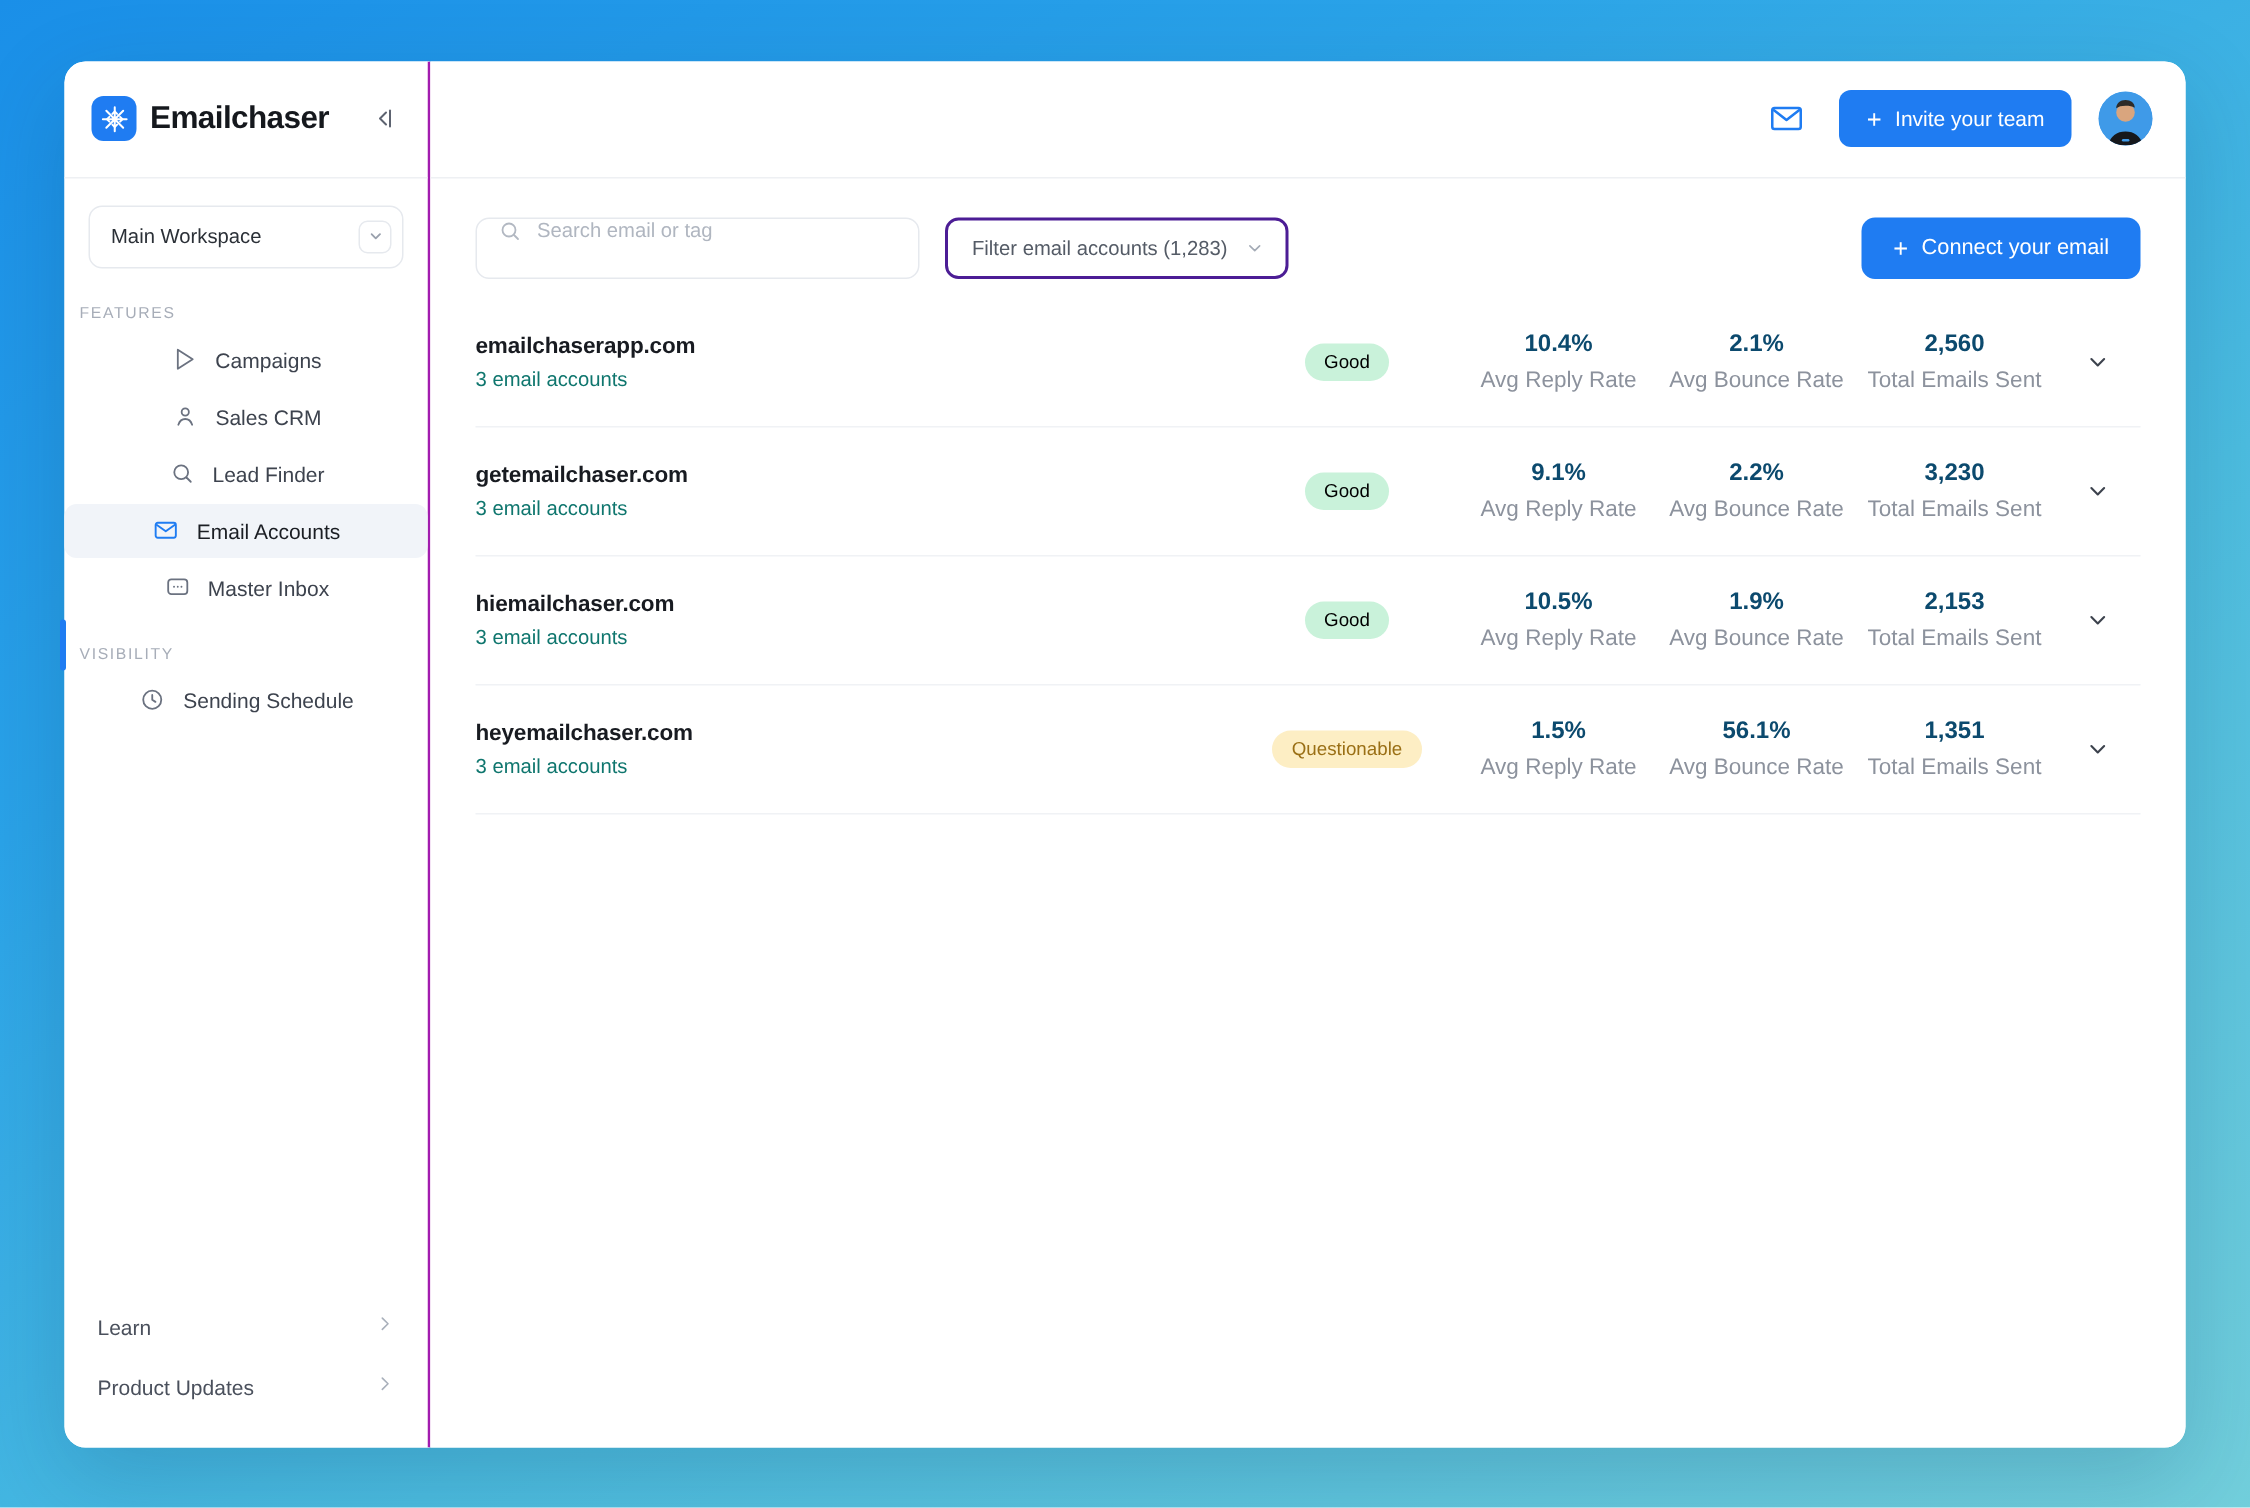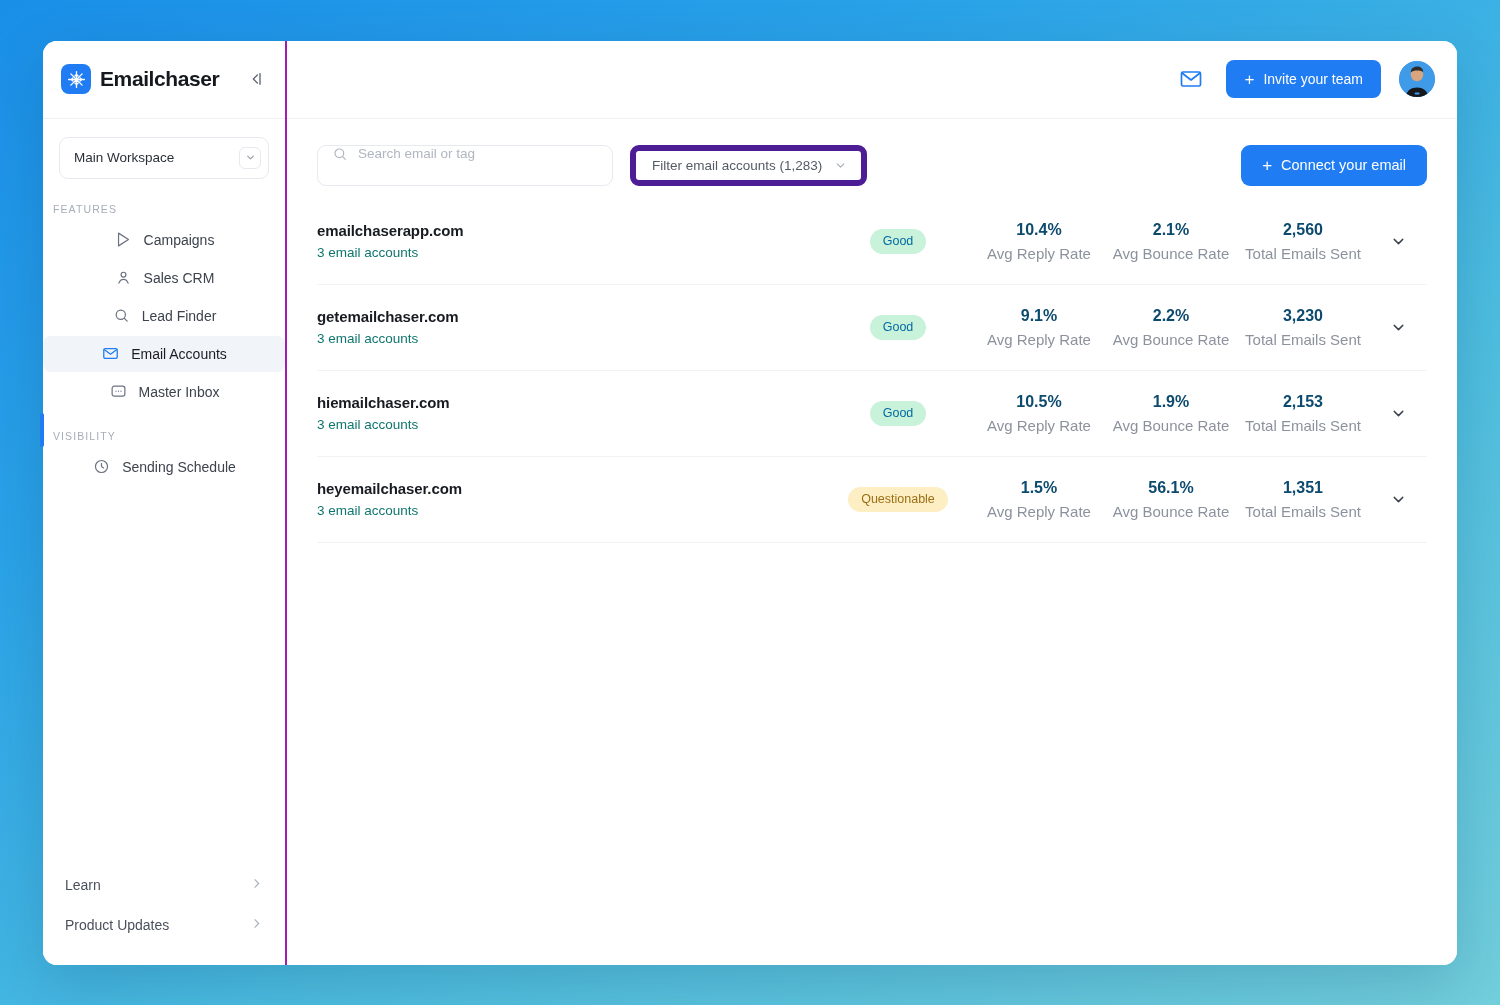--- a/index.html
+++ b/index.html
@@ -141,21 +141,21 @@
     border-radius: 9px; display: flex; align-items: flex-start;
     padding: 0 14px; gap: 10px; background: #fff;
   }
   .search-box .sico { color: #b2b8c2; display:flex; }
   .search-box input {
     border: none; outline: none; font-size: 13.5px;
     font-family: inherit; color: #2b3037; width: 100%; background: transparent;
   }
   .search-box input::placeholder { color: #b0b6c0; }
   .filter-box {
-    height: 41px; border: 6px solid #4c1d95; border-radius: 9px;
+    height: 41px; border: 2px solid #4c1d95; border-radius: 9px;
     display: flex; align-items: center; gap: 12px;
     padding: 0 14px 0 16px; cursor: pointer; background: #fff;
   }
   .filter-box .lbl { font-size: 13.5px; color: #545b66; }
   .filter-box .chev { color: #a4abb6; display: flex; }
   .connect-btn { margin-left: auto; height: 41px; border-radius: 9px; padding: 0 21px; font-size: 14.5px; }
 
   
   .acct-list { padding: 0 30px; margin-top: 13px; }
   .acct-row {
@@ -164,21 +164,21 @@
     cursor: pointer;
   }
   .acct-id { min-width: 0; flex: 1 1 auto; }
   .acct-domain { font-size: 15px; font-weight: bold; color: #181b21; letter-spacing: -0.1px; }
   .acct-sub { font-size: 13.5px; color: #0f766e; margin-top: 6px; }
 
   .badge {
     font-size: 12.5px; border-radius: 999px; padding: 5px 13px 6px;
     white-space: nowrap; font-weight: 500;
   }
-  .badge-good { background: #c9f2da; color: #0369a1; }
+  .badge-good { background: #c9f2da; color: #000000; }
   .badge-questionable { background: #fdeec4; color: #9a6f15; }
   .badge-cell { width: 150px; flex: 0 0 150px; display: flex; justify-content: center; }
 
   .metric { width: 132px; flex: 0 0 132px; text-align: center; }
   .metric .val { font-size: 16px; font-weight: bold; color: #0c4a6e; }
   .metric .cap { font-size: 15px; color: #8c929d; margin-top: 6px; }
   .expand-cell {
     width: 58px; flex: 0 0 58px; display: flex;
     align-items: center; justify-content: center; color: #3d434e; cursor: pointer;
   }

